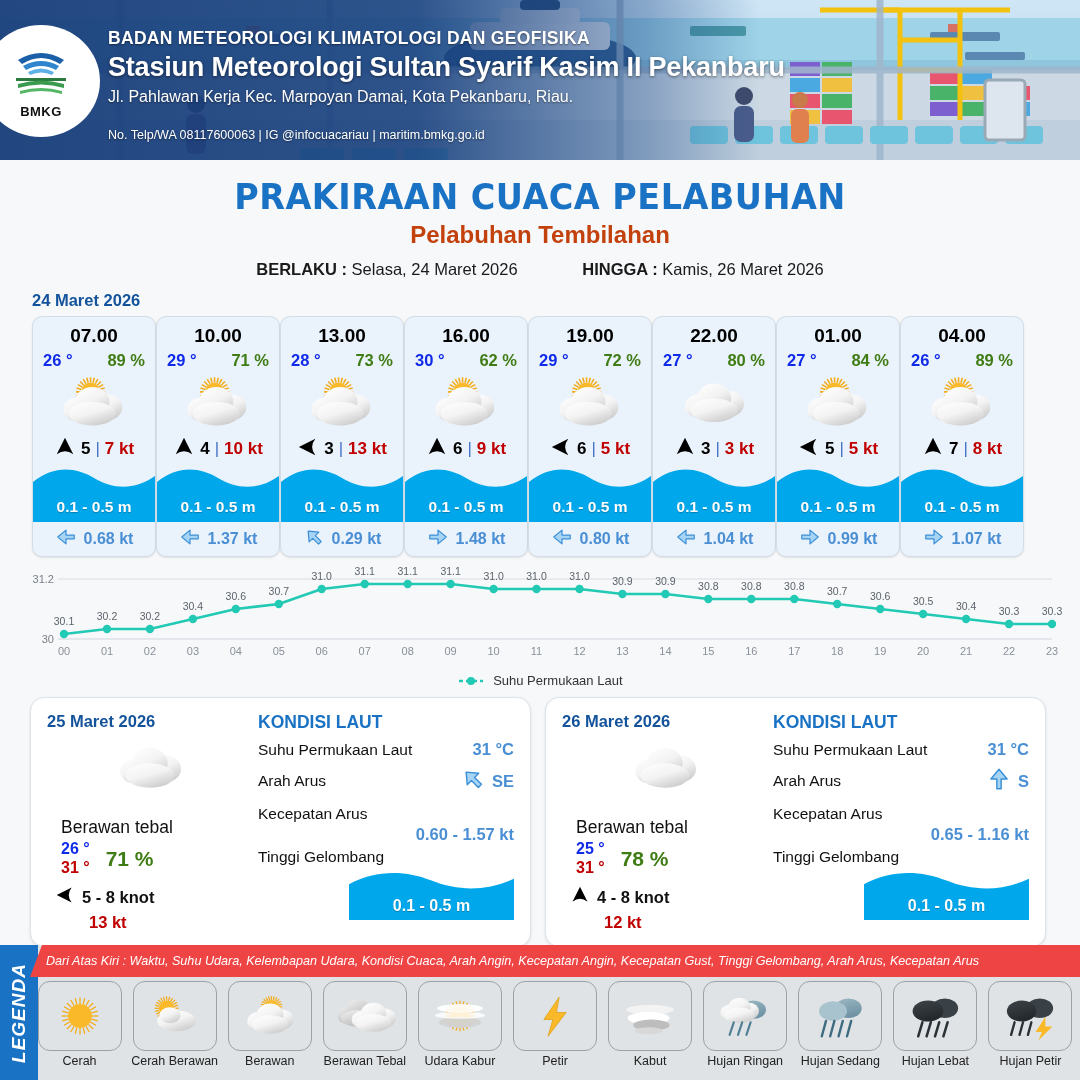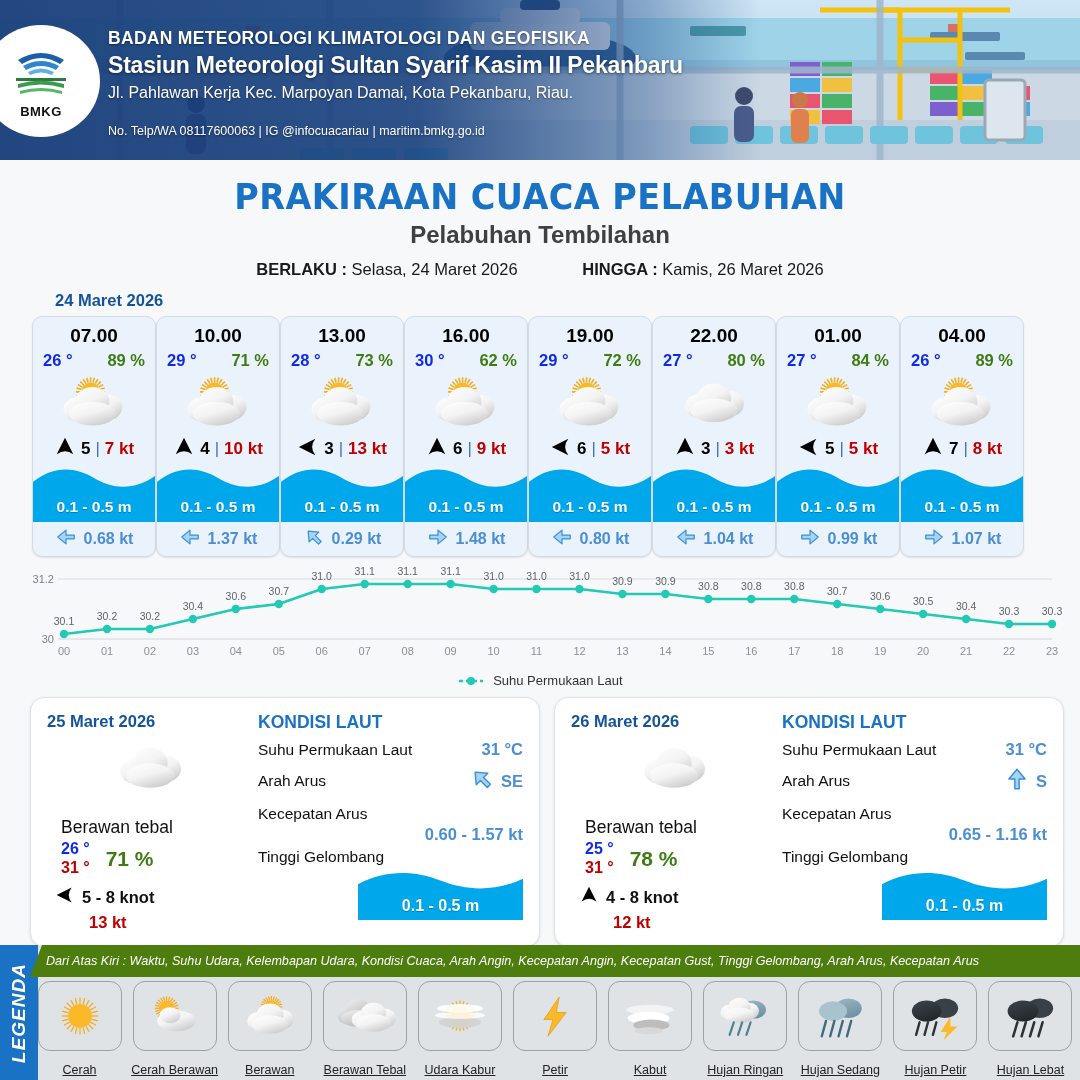--- a/index.html
+++ b/index.html
@@ -27,39 +27,39 @@
     position: absolute; left: -18px; top: 25px;
     width: 118px; height: 112px; border-radius: 50%;
     background: #fff;
     display: flex; flex-direction: column; align-items: center; justify-content: center;
     z-index: 4;
   }
   .logo-mark { width: 62px; height: 58px; }
   .logo-text { font-size: 13px; font-weight: bold; letter-spacing: .4px; color:#111; margin-top:2px;}
   .hdr-text { position: absolute; left: 108px; top: 28px; z-index: 5; color: #fff; }
   .hdr-l1 { font-size: 17.5px; font-weight: bold; letter-spacing: .3px; text-shadow: 0 1px 2px rgba(0,0,0,.45); }
-  .hdr-l2 { font-size: 23px; font-weight: bold; margin-top: 3px; letter-spacing: -.2px; text-shadow: 0 1px 3px rgba(0,0,0,.5); }
+  .hdr-l2 { font-size: 27px; font-weight: bold; margin-top: 3px; letter-spacing: -.2px; text-shadow: 0 1px 3px rgba(0,0,0,.5); }
   .hdr-l3 { font-size: 16px; margin-top: 5px; text-shadow: 0 1px 2px rgba(0,0,0,.45); }
   .hdr-l4 { font-size: 12.5px; margin-top: 22px; text-shadow: 0 1px 2px rgba(0,0,0,.45); }
 
   
   .title-wrap { text-align:center; margin-top: 16px; }
   .title-main {
     font-size: 36px; font-weight: bold; color: #1a72c4;
     letter-spacing: .5px;
     font-family: "DejaVu Sans", sans-serif;
     transform: scaleX(0.93);
   }
-  .title-sub { font-size: 24px; font-weight: bold; color: #404040; margin-top: 4px; }
+  .title-sub { font-size: 24px; font-weight: bold; color: #c2410c; margin-top: 4px; }
   .validity { margin-top: 11px; font-size: 16.5px; color:#1a1a1a; }
   .validity .lbl { font-weight: bold; }
   .validity .pair { display:inline-block; margin: 0 30px; }
 
   
-  .date-label { margin: 12px 0 6px 55px; font-size: 16.5px; font-weight: bold; color: #13539b; }
+  .date-label { margin: 12px 0 6px 32px; font-size: 16.5px; font-weight: bold; color: #13539b; }
   .cards { display: flex; padding: 0 32px; }
   .card {
     width: 124px; background: #eaf2fb;
     border: 1px solid #d4dde6; border-radius: 10px;
     overflow: hidden; position: relative;
     box-shadow: 0 1px 2px rgba(0,0,0,.10);
     padding-bottom: 0;
   }
   .c-time { text-align:center; font-size: 19px; font-weight: bold; color:#000; padding-top: 8px; }
   .c-tr { display:flex; justify-content: space-between; padding: 4px 10px 0 10px; }
@@ -78,21 +78,21 @@
   }
   .c-cur { display:flex; align-items:center; justify-content:center; gap:7px; height: 34px; text-align: center; }
   .c-cur .cv { font-size: 16px; font-weight: bold; color:#4a8fd4; }
 
   
   .chart-box { margin: 10px 16px 0 16px; height: 100px; position: relative; }
   .legend-row { text-align:center; margin-top: 6px; font-size: 13px; color:#333; }
   .legend-row .sw { display:inline-block; vertical-align: middle; margin-right: 6px; }
 
   
-  .panels { display:flex; gap: 14px; padding: 8px 16px 0 30px; }
+  .panels { display:flex; gap: 14px; padding: 8px 34px 0 30px; }
   .panel {
     flex:1; background:#fff; border:1px solid #dde3e9; border-radius: 14px;
     box-shadow: 0 1px 3px rgba(0,0,0,.10);
     height: 250px; display:flex; padding: 14px 16px; position:relative;
   }
   .p-left { width: 205px; position:relative; }
   .p-date { font-size: 16.5px; font-weight:bold; color:#13539b; }
   .p-icon { height: 62px; display:flex; align-items:center; justify-content:center; margin-top: 6px; }
   .p-cond { font-size: 17.5px; color:#111; margin-top: 18px; padding-left: 14px;}
   .p-temps { display:flex; align-items:center; padding-left: 14px; margin-top: 2px; }
@@ -123,32 +123,32 @@
   .lg-tab {
     position:absolute; left:0; top:0; width: 38px; height: 135px;
     background:#1a72c4; display:flex; align-items:center; justify-content:center;
   }
   .lg-tab span {
     transform: rotate(-90deg); white-space:nowrap; color:#fff;
     font-weight:bold; font-style: italic; font-size: 19px; letter-spacing: 1px;
   }
   .lg-bar {
     position:absolute; left: 30px; top: 0; right: 0; height: 32px;
-    background:#4d7c0f; color:#fff; display:flex; align-items:center;
+    background:#ef4444; color:#fff; display:flex; align-items:center;
     padding-left: 16px; font-size: 12.6px; font-style: italic;
     clip-path: polygon(12px 0, 100% 0, 100% 100%, 0 100%);
   }
   .lg-items { position:absolute; left: 34px; right: 4px; top: 36px; display:flex; gap: 4px; }
   .lg-item { flex:1; display:flex; flex-direction:column; align-items:center; }
   .lg-ibox {
     width: 100%; max-width: 84px; height: 70px; background:#dfe3e6;
     border:1px solid #9aa2a8; border-radius: 12px;
     display:flex; align-items:center; justify-content:center;
   }
-  .lg-lbl { font-size: 12.5px; color:#222; margin-top: 12px; text-align:center; white-space: nowrap; text-decoration: underline;}
+  .lg-lbl { font-size: 12.5px; color:#222; margin-top: 3px; text-align:center; white-space: nowrap;}
 </style>
 </head>
 <body>
 
 <div class="header">
   <svg class="hdr-art" viewBox="0 0 1080 160" preserveAspectRatio="none">
     <defs>
       <linearGradient id="skyg" x1="0" y1="0" x2="0" y2="1">
         <stop offset="0%" stop-color="#cfe6f5"></stop>
           <stop offset="100%" stop-color="#a9cde8"></stop>
@@ -1663,63 +1663,63 @@
   <linearGradient id="darkc" x1="0" y1="0" x2="0.4" y2="1">
     <stop offset="0%" stop-color="#3d4449"></stop>
                 <stop offset="100%" stop-color="#23282c"></stop>
               </linearGradient>
   <linearGradient id="bluec" x1="0" y1="0" x2="0.4" y2="1">
     <stop offset="0%" stop-color="#9db8c4"></stop>
                 <stop offset="100%" stop-color="#6f93a4"></stop>
               </linearGradient>
 </defs>
             <ellipse cx="64" cy="24" rx="19" ry="14" fill="#3a4146"></ellipse>
+             <ellipse cx="40" cy="28" rx="22" ry="15" fill="url(#darkc)"></ellipse>
+            <g stroke="#2b3237" stroke-width="3.6" stroke-linecap="round">
+              <line x1="32" y1="44" x2="26" y2="64"></line>
+              <line x1="44" y1="44" x2="38" y2="64"></line>
+              <line x1="56" y1="44" x2="50" y2="64"></line>
+              <line x1="68" y1="44" x2="62" y2="64"></line>
+            </g>
+          </svg>
+        </div>
+    <div class="lg-lbl">Hujan Lebat</div>
+      </div>
+      <div class="lg-item">
+    <div class="lg-ibox">
+          <svg width="70" height="56" viewBox="0 0 100 70">
+            <defs>
+  <linearGradient id="cg" x1="0" y1="0" x2="0.6" y2="1">
+    <stop offset="0%" stop-color="#ffffff"></stop>
+                <stop offset="55%" stop-color="#f3f3f3"></stop>
+                <stop offset="100%" stop-color="#cfcfcf"></stop>
+  </linearGradient>
+  <linearGradient id="cgd" x1="0" y1="0" x2="0.6" y2="1">
+    <stop offset="0%" stop-color="#f2f2f2"></stop>
+                <stop offset="100%" stop-color="#b8b8b8"></stop>
+  </linearGradient>
+  <radialGradient id="sung">
+                <stop offset="0%" stop-color="#ffd24a"></stop>
+                <stop offset="100%" stop-color="#f2a20d"></stop>
+              </radialGradient>
+  <linearGradient id="darkc" x1="0" y1="0" x2="0.4" y2="1">
+    <stop offset="0%" stop-color="#3d4449"></stop>
+                <stop offset="100%" stop-color="#23282c"></stop>
+              </linearGradient>
+  <linearGradient id="bluec" x1="0" y1="0" x2="0.4" y2="1">
+    <stop offset="0%" stop-color="#9db8c4"></stop>
+                <stop offset="100%" stop-color="#6f93a4"></stop>
+              </linearGradient>
+</defs>
+            <ellipse cx="64" cy="24" rx="19" ry="14" fill="#3a4146"></ellipse>
              <ellipse cx="38" cy="28" rx="21" ry="15" fill="url(#darkc)"></ellipse>
             <g stroke="#2b3237" stroke-width="3.4" stroke-linecap="round">
               <line x1="28" y1="44" x2="23" y2="62"></line>
               <line x1="40" y1="44" x2="35" y2="62"></line>
               <line x1="52" y1="44" x2="47" y2="62"></line>
             </g>
             <path d="M72 36 L58 58 L67 58 L62 70 L82 50 L72 50 Z" fill="#f9b928"></path>
           </svg>
         </div>
     <div class="lg-lbl">Hujan Petir</div>
       </div>
-      <div class="lg-item">
-    <div class="lg-ibox">
-          <svg width="70" height="56" viewBox="0 0 100 70">
-            <defs>
-  <linearGradient id="cg" x1="0" y1="0" x2="0.6" y2="1">
-    <stop offset="0%" stop-color="#ffffff"></stop>
-                <stop offset="55%" stop-color="#f3f3f3"></stop>
-                <stop offset="100%" stop-color="#cfcfcf"></stop>
-  </linearGradient>
-  <linearGradient id="cgd" x1="0" y1="0" x2="0.6" y2="1">
-    <stop offset="0%" stop-color="#f2f2f2"></stop>
-                <stop offset="100%" stop-color="#b8b8b8"></stop>
-  </linearGradient>
-  <radialGradient id="sung">
-                <stop offset="0%" stop-color="#ffd24a"></stop>
-                <stop offset="100%" stop-color="#f2a20d"></stop>
-              </radialGradient>
-  <linearGradient id="darkc" x1="0" y1="0" x2="0.4" y2="1">
-    <stop offset="0%" stop-color="#3d4449"></stop>
-                <stop offset="100%" stop-color="#23282c"></stop>
-              </linearGradient>
-  <linearGradient id="bluec" x1="0" y1="0" x2="0.4" y2="1">
-    <stop offset="0%" stop-color="#9db8c4"></stop>
-                <stop offset="100%" stop-color="#6f93a4"></stop>
-              </linearGradient>
-</defs>
-            <ellipse cx="64" cy="24" rx="19" ry="14" fill="#3a4146"></ellipse>
-             <ellipse cx="40" cy="28" rx="22" ry="15" fill="url(#darkc)"></ellipse>
-            <g stroke="#2b3237" stroke-width="3.6" stroke-linecap="round">
-              <line x1="32" y1="44" x2="26" y2="64"></line>
-              <line x1="44" y1="44" x2="38" y2="64"></line>
-              <line x1="56" y1="44" x2="50" y2="64"></line>
-              <line x1="68" y1="44" x2="62" y2="64"></line>
-            </g>
-          </svg>
-        </div>
-    <div class="lg-lbl">Hujan Lebat</div>
-      </div>
     </div>
 </div>
 
 </body></html>

